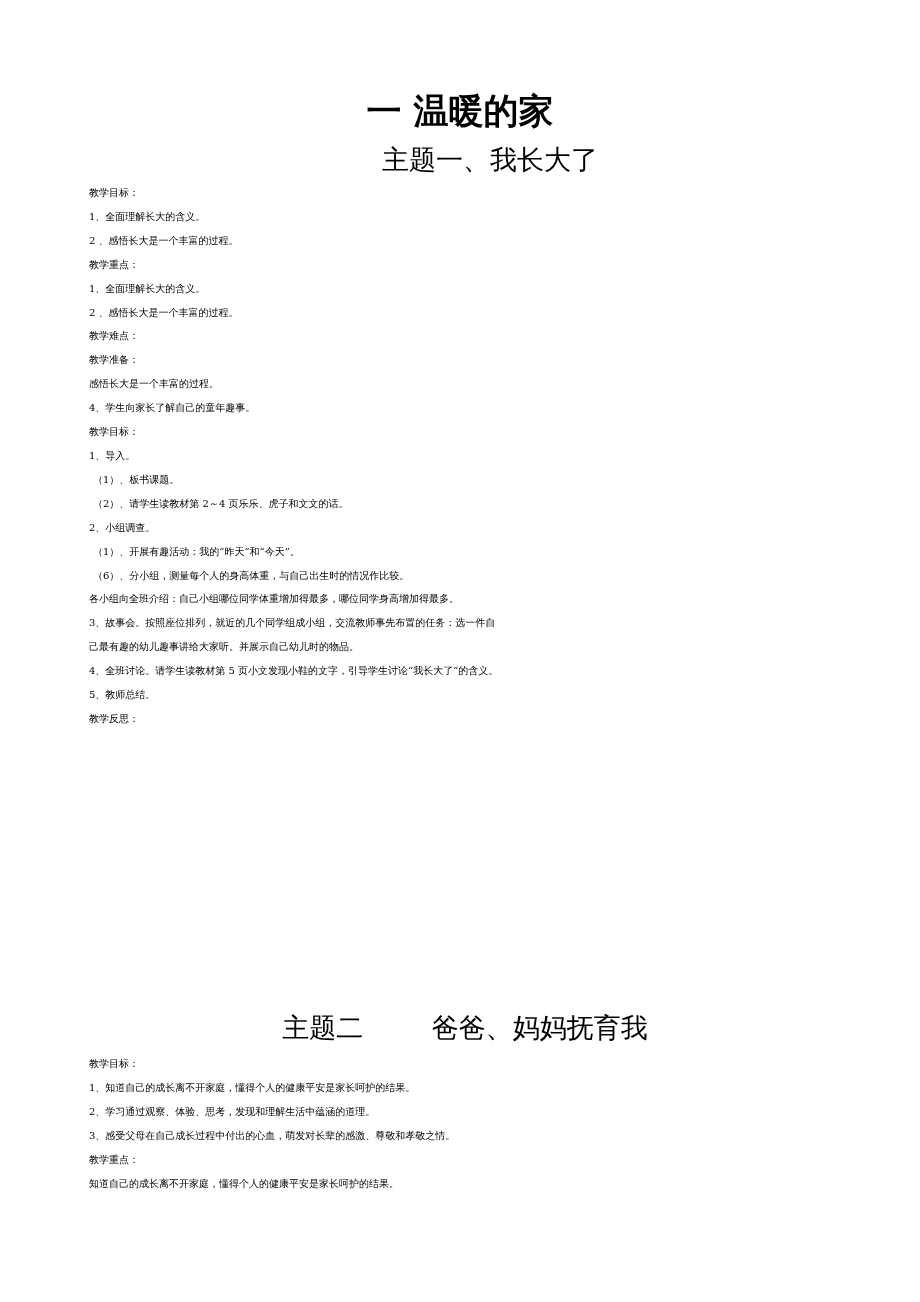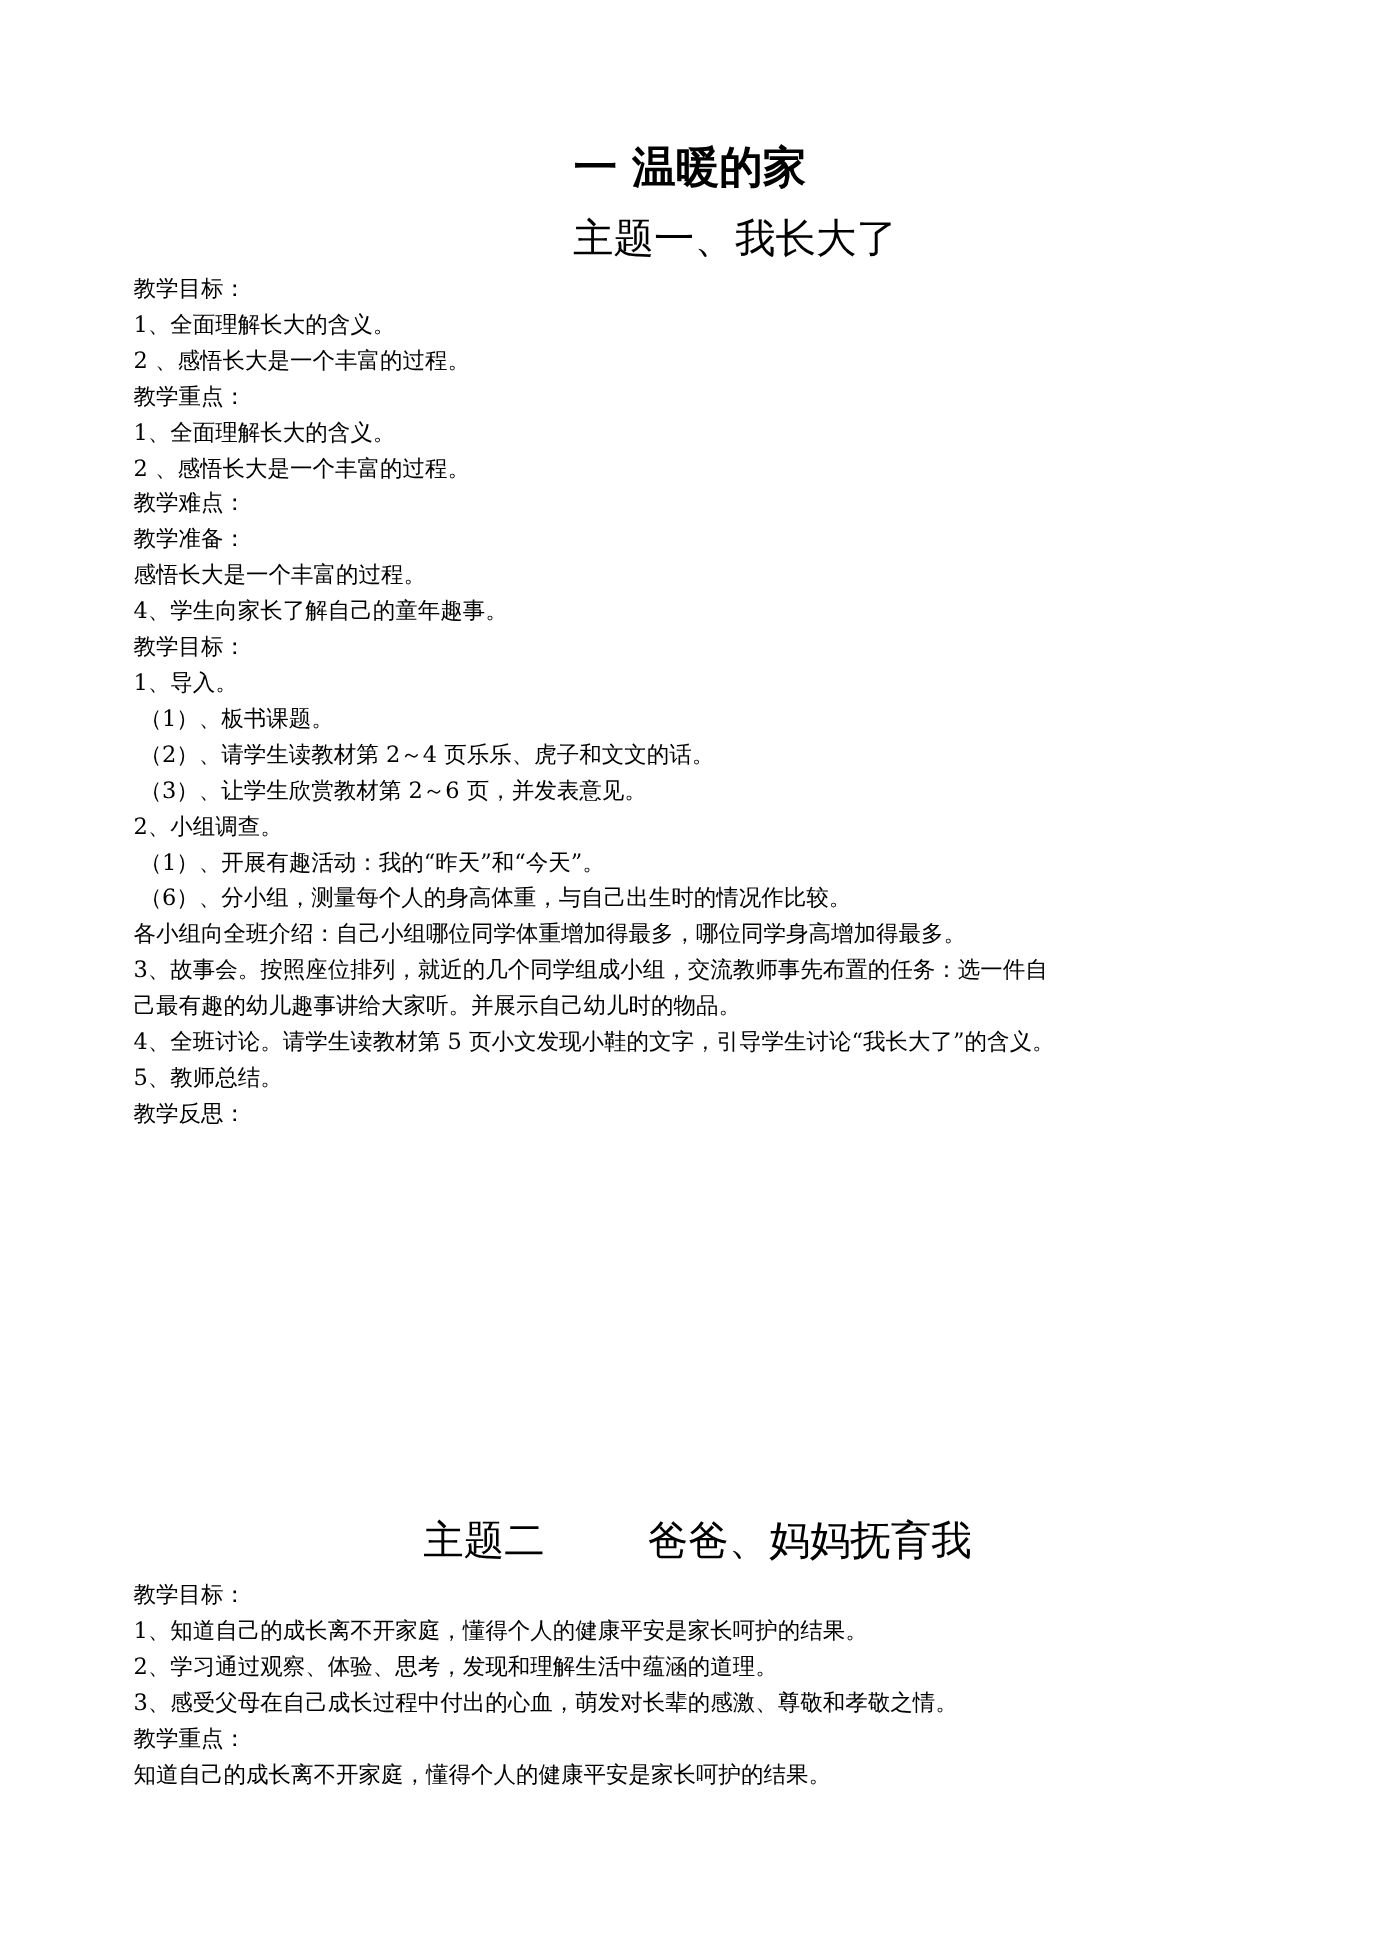--- a/index.html
+++ b/index.html
@@ -1,23 +1,23 @@
 <!DOCTYPE html>
 <html><head>
 <meta charset="utf-8">
 <style>
   html, body { margin: 0; padding: 0; background: #ffffff; }
   body { width: 920px; height: 1302px; position: relative; overflow: hidden;
          font-family: "DejaVu Serif", "Liberation Serif", serif; color: #000; }
   .title { position: absolute; left: 0; width: 920px; text-align: center;
-           top: 94px; font-size: 29px; font-weight: bold; line-height: 34px; }
+           top: 94px; font-size: 35px; font-weight: bold; line-height: 34px; }
   .subtitle { position: absolute; left: 0; width: 980px; text-align: center;
               top: 143px; font-size: 27px; line-height: 34px; }
   .block { position: absolute; left: 89px; width: 760px; }
-  .line { font-size: 15px; line-height: 23.9px; white-space: nowrap; }
+  .line { font-size: 10px; line-height: 23.9px; white-space: nowrap; }
   .line.sub { padding-left: 4px; }
   #block1 { top: 181px; }
   .subtitle2 { position: absolute; left: 0; width: 930px; text-align: center;
                top: 1011px; font-size: 27px; line-height: 34px; white-space: pre; }
   #block2 { top: 1052px; }
 </style>
 </head>
 <body>
 
 <div class="title">一  温暖的家</div>
@@ -31,21 +31,20 @@
   <div class="line">1、全面理解长大的含义。</div>
   <div class="line">2 、感悟长大是一个丰富的过程。</div>
   <div class="line">教学难点：</div>
   <div class="line">教学准备：</div>
   <div class="line">感悟长大是一个丰富的过程。</div>
   <div class="line">4、学生向家长了解自己的童年趣事。</div>
   <div class="line">教学目标：</div>
   <div class="line">1、导入。</div>
   <div class="line sub">（1）、板书课题。</div>
   <div class="line sub">（2）、请学生读教材第 2～4 页乐乐、虎子和文文的话。</div>
-  <div class="line sub">（3）、让学生欣赏教材第 2～6 页，并发表意见。</div>
   <div class="line">2、小组调查。</div>
   <div class="line sub">（1）、开展有趣活动：我的“昨天”和“今天”。</div>
   <div class="line sub">（6）、分小组，测量每个人的身高体重，与自己出生时的情况作比较。</div>
   <div class="line">各小组向全班介绍：自己小组哪位同学体重增加得最多，哪位同学身高增加得最多。</div>
   <div class="line">3、故事会。按照座位排列，就近的几个同学组成小组，交流教师事先布置的任务：选一件自</div>
   <div class="line">己最有趣的幼儿趣事讲给大家听。并展示自己幼儿时的物品。</div>
   <div class="line">4、全班讨论。请学生读教材第 5 页小文发现小鞋的文字，引导学生讨论“我长大了”的含义。</div>
   <div class="line">5、教师总结。</div>
   <div class="line">教学反思：</div>
 </div>

